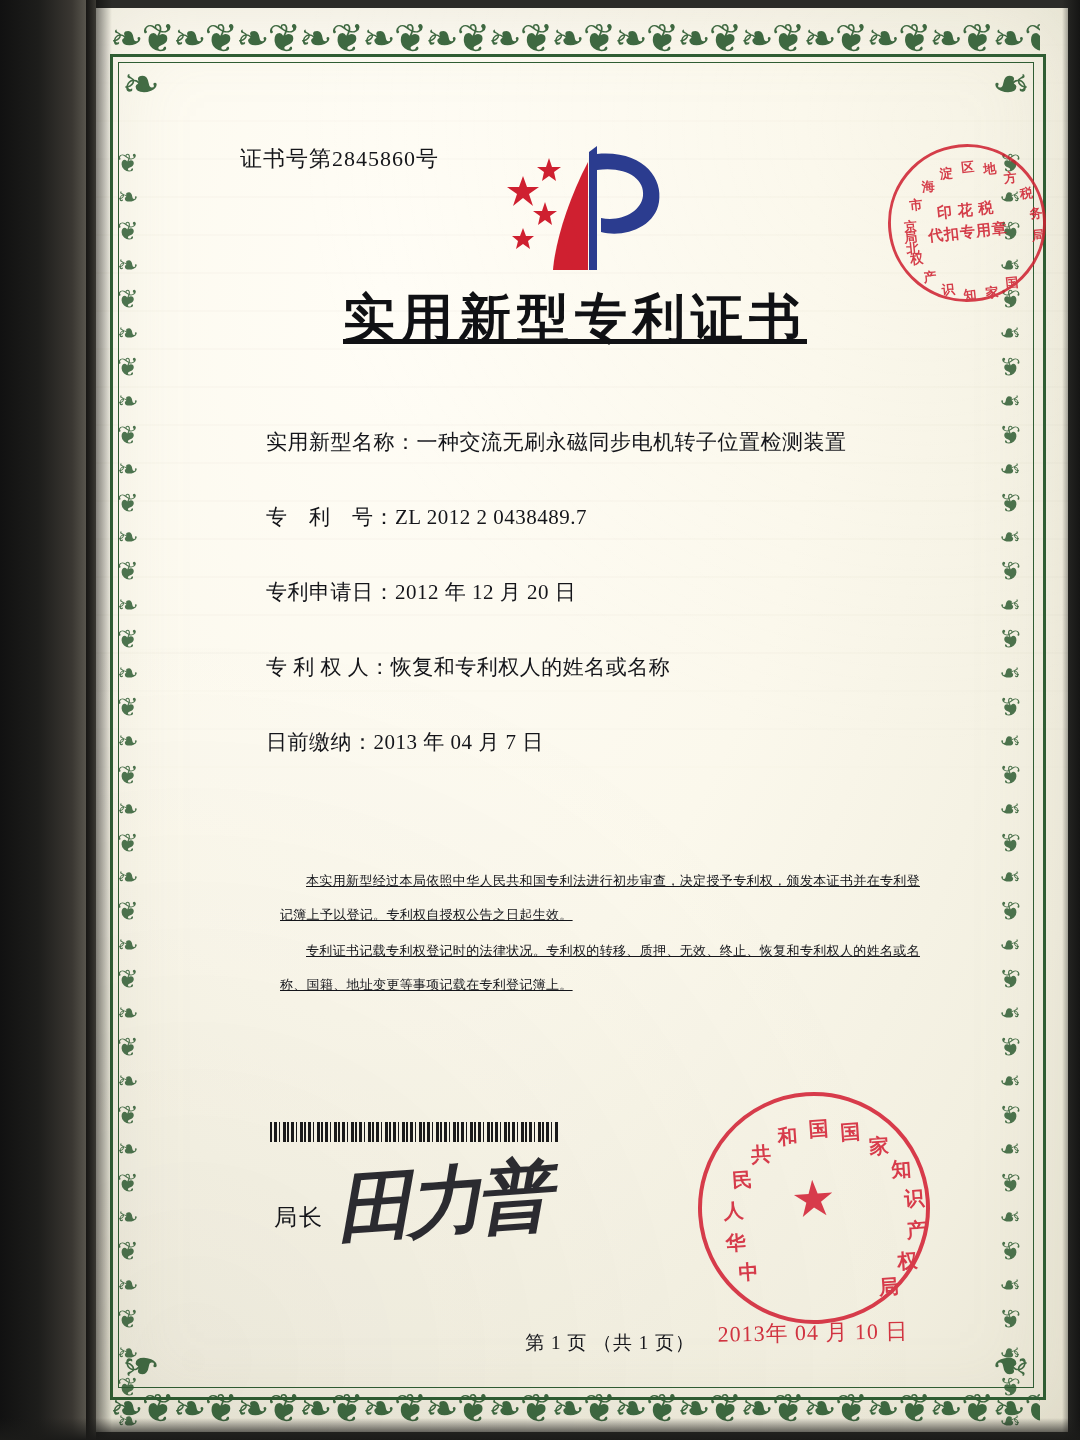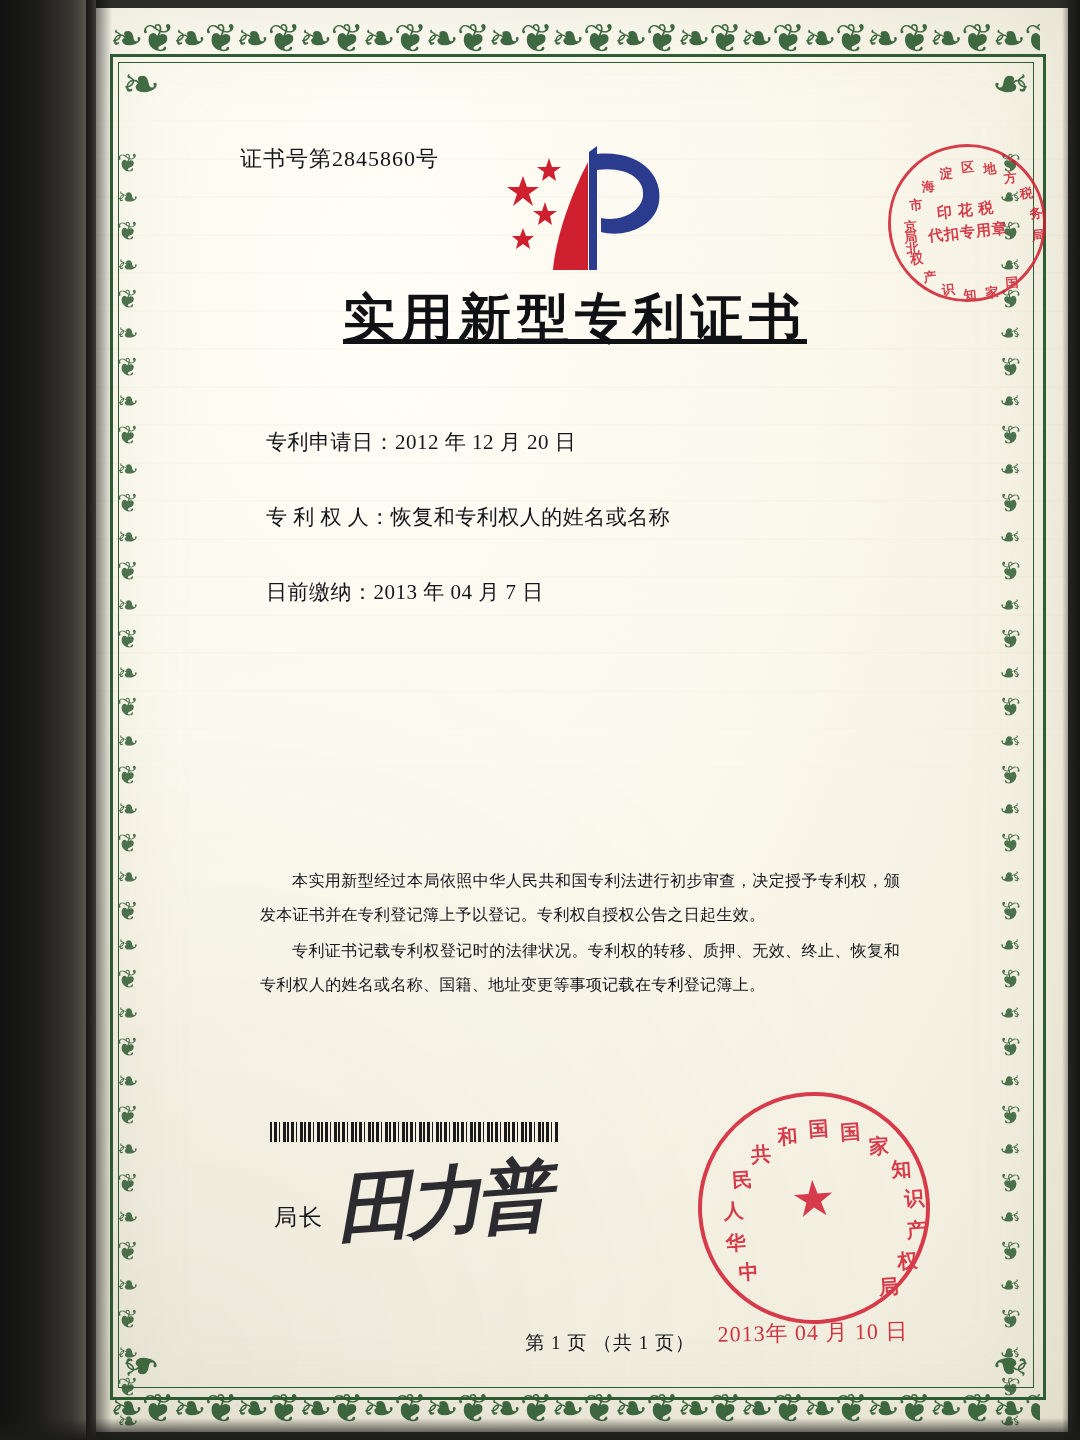--- a/index.html
+++ b/index.html
@@ -179,26 +179,27 @@
   }
   .field-label {
     display: inline-block;
   }
   .field-value {
     display: inline-block;
   }
 
   .body-text {
     position: absolute;
-    left: 142px; top: 802px;
+    left: 162px; top: 802px;
     width: 640px;
-    font-size: 16px;
+    font-size: 13px;
     line-height: 34px;
     color: #14151a;
     letter-spacing: 0.3px;
+    text-decoration: underline;
   }
   .body-text p {
     margin: 0 0 2px 0;
     text-indent: 2em;
     text-align: justify;
   }
 
   
   .barcode {
     position: absolute;
@@ -395,20 +396,26 @@
         <div class="mid">
           <div>印 花 税</div>
           <div>代扣专用章</div>
         </div>
       </div>
 
       <div class="title">实用新型专利证书</div>
 
       <div class="fields">
         <div class="field-row">
+          <span class="field-label">实用新型名称：</span><span class="field-value">一种交流无刷永磁同步电机转子位置检测装置</span>
+        </div>
+        <div class="field-row">
+          <span class="field-label">专　利　号：</span><span class="field-value">ZL 2012 2 0438489.7</span>
+        </div>
+        <div class="field-row">
           <span class="field-label">专利申请日：</span><span class="field-value">2012 年 12 月 20 日</span>
         </div>
         <div class="field-row">
           <span class="field-label">专 利 权 人：</span><span class="field-value">恢复和专利权人的姓名或名称</span>
         </div>
         <div class="field-row">
           <span class="field-label">日前缴纳：</span><span class="field-value">2013 年 04 月 7 日</span>
         </div>
       </div>
 

